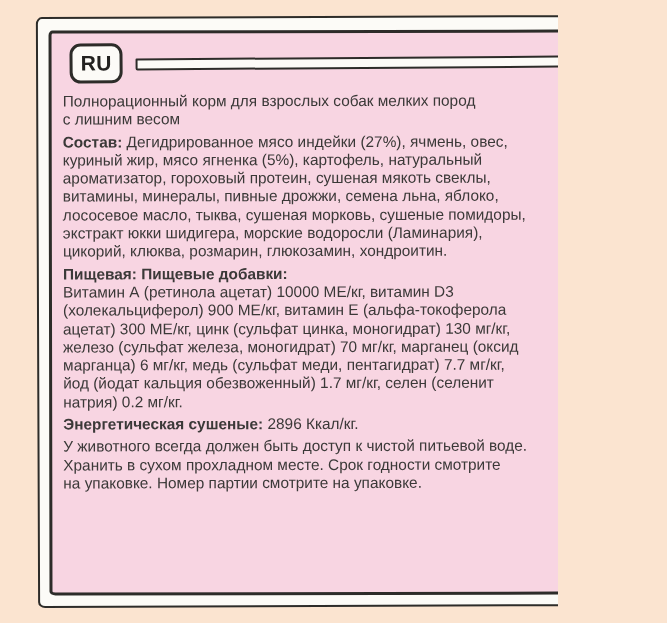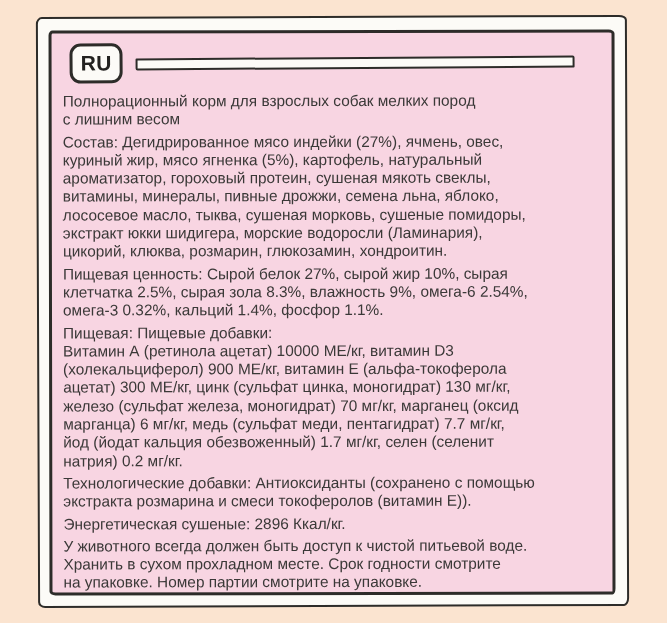--- a/index.html
+++ b/index.html
@@ -1,21 +1,21 @@
 <!DOCTYPE html>
 <html><head>
 <meta charset="utf-8">
 <style>
   html,body { margin:0; padding:0; }
   body {
     width:667px; height:623px;
     background:#fbe4d0;
     font-family:"Liberation Sans", sans-serif;
   }
-  .stage { position:relative; width:667px; height:623px; overflow:hidden; }
+  .stage { position:relative; width:558px; height:623px; overflow:hidden; }
 
   .outer-frame {
     position:absolute; left:37px; top:16px; width:591px; height:591px;
     box-sizing:border-box;
     background:#fcfbf7;
     border:2.5px solid #2d2c29;
     border-radius:6px 8px 5px 7px / 7px 5px 8px 6px;
     transform:rotate(-0.22deg);
   }
   .inner-frame {
@@ -53,21 +53,21 @@
   p {
     margin:0;
     font-size:15.4px;
     line-height:18.3px;
     color:#3b3938;
     white-space:pre-line;
   }
   .title { font-weight:normal; margin:0 0 4px 0; }
   p.section { margin-top:4px; }
   p.tight { margin-top:0; }
-  b { font-weight:normal; }
+  b { font-weight:bold; }
 </style>
 </head>
 <body>
 
 <div class="stage">
   <div class="outer-frame">
     <div class="inner-frame">
 
       <div class="header">
         <div class="ru-badge">RU</div>
@@ -78,36 +78,31 @@
 с лишним весом</p>
 
       <p class="section"><b>Состав:</b><span> Дегидрированное мясо индейки (27%), ячмень, овес,
 куриный жир, мясо ягненка (5%), картофель, натуральный
 ароматизатор, гороховый протеин, сушеная мякоть свеклы,
 витамины, минералы, пивные дрожжи, семена льна, яблоко,
 лососевое масло, тыква, сушеная морковь, сушеные помидоры,
 экстракт юкки шидигера, морские водоросли (Ламинария),
 цикорий, клюква, розмарин, глюкозамин, хондроитин.</span></p>
 
-      <p class="section"><b>Пищевая ценность:</b><span> Сырой белок 27%, сырой жир 10%, сырая
-клетчатка 2.5%, сырая зола 8.3%, влажность 9%, омега-6 2.54%,
-омега-3 0.32%, кальций 1.4%, фосфор 1.1%.</span></p>
 
       <p class="section"><b>Пищевая: Пищевые добавки:</b><span></span></p>
 
       <p class="section tight"><span>Витамин А (ретинола ацетат) 10000 МЕ/кг, витамин D3
 (холекальциферол) 900 МЕ/кг, витамин Е (альфа-токоферола
 ацетат) 300 МЕ/кг, цинк (сульфат цинка, моногидрат) 130 мг/кг,
 железо (сульфат железа, моногидрат) 70 мг/кг, марганец (оксид
 марганца) 6 мг/кг, медь (сульфат меди, пентагидрат) 7.7 мг/кг,
 йод (йодат кальция обезвоженный) 1.7 мг/кг, селен (селенит
 натрия) 0.2 мг/кг.</span></p>
 
-      <p class="section"><b>Технологические добавки:</b><span> Антиоксиданты (сохранено с помощью
-экстракта розмарина и смеси токоферолов (витамин Е)).</span></p>
 
       <p class="section"><b>Энергетическая сушеные:</b><span> 2896 Ккал/кг.</span></p>
 
       <p class="section"><span>У животного всегда должен быть доступ к чистой питьевой воде.
 Хранить в сухом прохладном месте. Срок годности смотрите
 на упаковке. Номер партии смотрите на упаковке.</span></p>
 
     </div>
   </div>
 </div>

